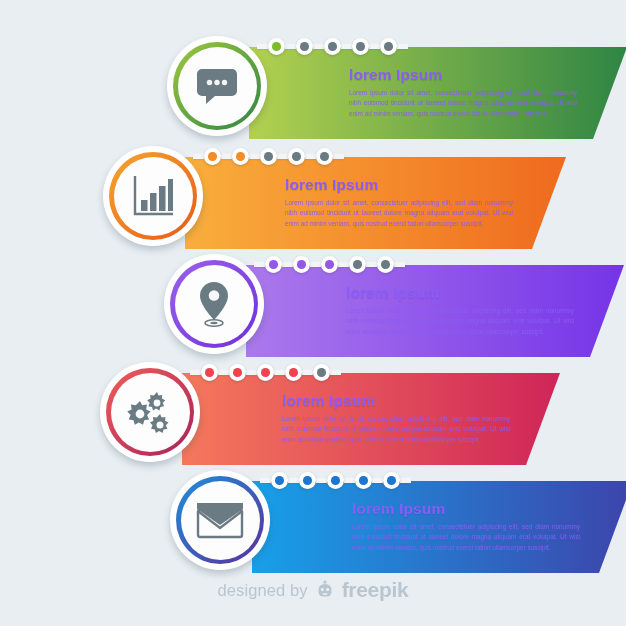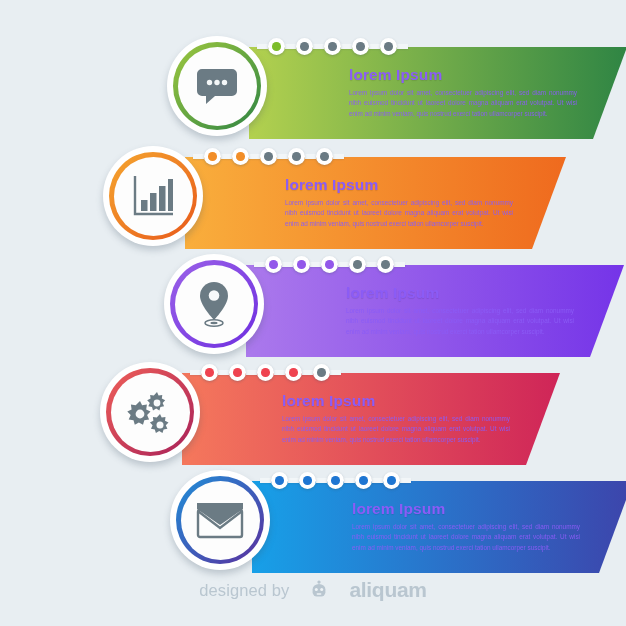--- a/index.html
+++ b/index.html
@@ -131,21 +131,21 @@
 
   
   .footer {
     position: absolute;
     left: 0;
     top: 578px;
     width: 626px;
     display: flex;
     align-items: center;
     justify-content: center;
-    gap: 20px;
+    gap: 7px;
     color: #b9c6d0;
   }
   .footer-pre {
     font-size: 16.5px;
     letter-spacing: 0.1px;
   }
   .footer-brand {
     font-size: 21px;
     font-weight: bold;
     letter-spacing: -0.3px;
@@ -380,16 +380,16 @@
       <svg width="20" height="20" viewBox="0 0 20 20">
         <path d="M10 1.2 L10 3.4 M10 1.2 a0.9 0.9 0 1 0 0.01 0" stroke="#b9c6d0" stroke-width="1.4" fill="#b9c6d0"></path>
         <path d="M3.6 9.2 a6.4 5.2 0 0 1 12.8 0 v3.0
                  a4.2 4.2 0 0 1 -4.2 4.2 h-4.4
                  a4.2 4.2 0 0 1 -4.2 -4.2 z" fill="#b9c6d0"></path>
         <circle cx="7.3" cy="9.6" r="1.5" fill="#eef3f6"></circle>
         <circle cx="12.7" cy="9.6" r="1.5" fill="#eef3f6"></circle>
         <rect x="7.6" y="13.2" width="4.8" height="1.5" rx="0.7" fill="#eef3f6"></rect>
       </svg>
     </span>
-    <span class="footer-brand">aliquam</span>
+    <span class="footer-brand">freepik</span>
   </div>
 
 </div>
 
 </body></html>

